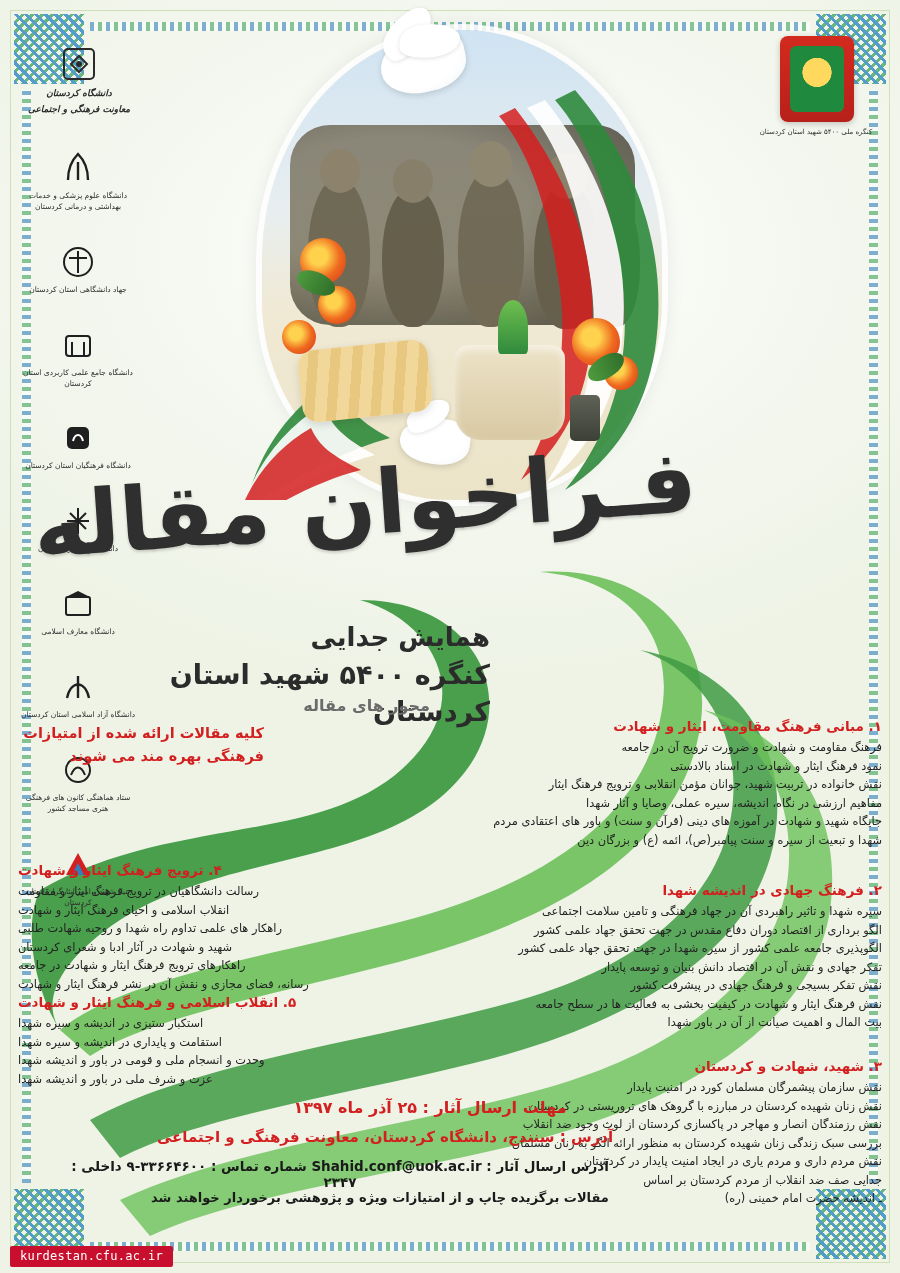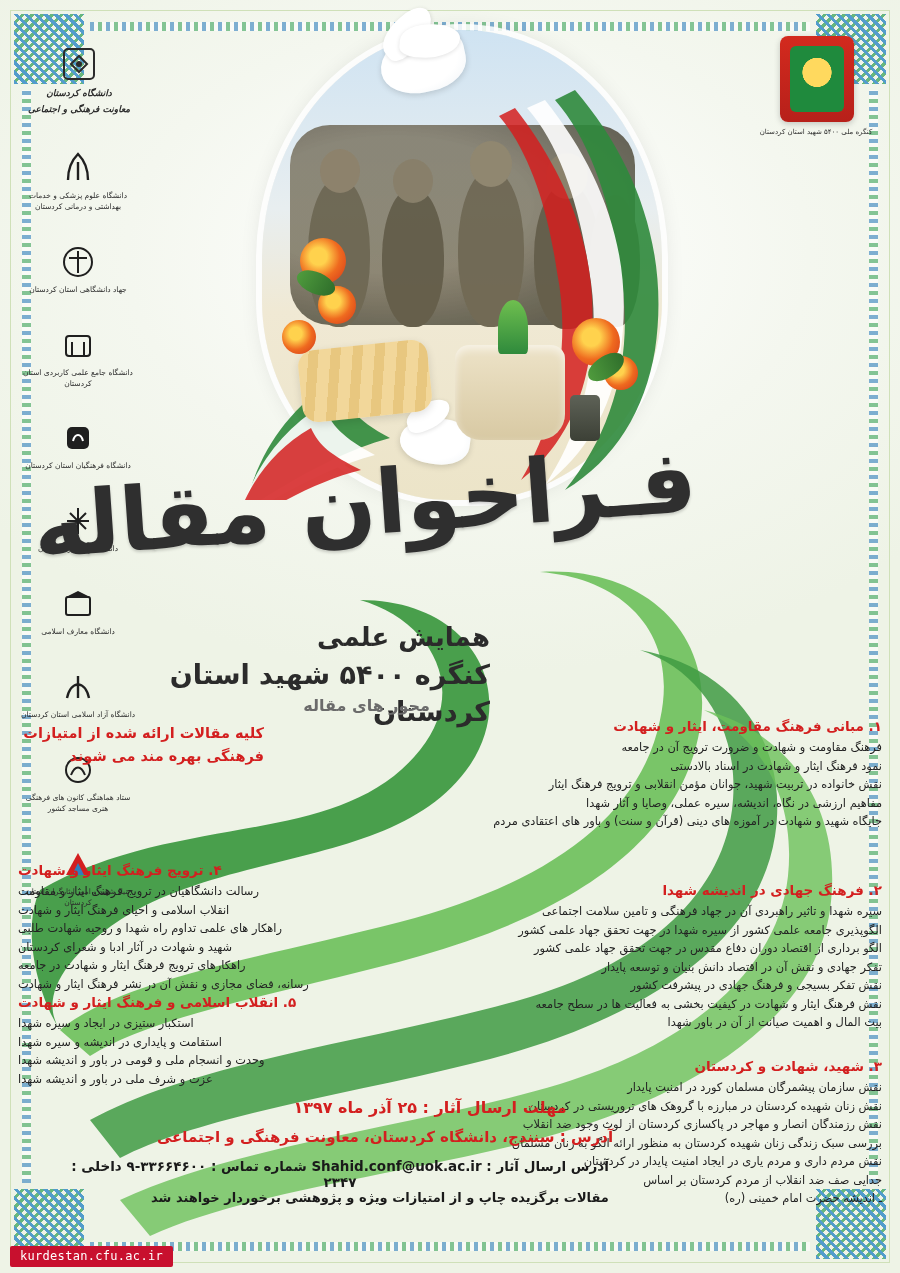--- a/index.html
+++ b/index.html
@@ -395,48 +395,49 @@
   </div>
 
   <div class="emblem">
     <div class="emblem-inner"></div>
   </div>
   <div class="emblem-cap">کنگره ملی ۵۴۰۰ شهید استان کردستان</div>
 
   <div class="big-title">فـراخوان مقاله</div>
 
   <div class="subtitle-wrap">
-    <div class="subtitle-1">همایش علمی</div>
+    <div class="subtitle-1">همایش جدایی</div>
     <div class="subtitle-2">کنگره ۵۴۰۰ شهید استان کردستان</div>
   </div>
 
   <div class="axes-head">محور های مقاله</div>
 
   <div class="note-left">
     <div>کلیه مقالات ارائه شده از امتیازات</div>
     <div>فرهنگی بهره مند می شوند</div>
   </div>
 
   <div class="sec right" id="sec-1">
     <h3>۱. مبانی فرهنگ مقاومت، ایثار و شهادت</h3>
     <ul>
       <li>فرهنگ مقاومت و شهادت و ضرورت ترویج آن در جامعه</li>
       <li>نمود فرهنگ ایثار و شهادت در اسناد بالادستی</li>
       <li>نقش خانواده در تربیت شهید، جوانان مؤمن انقلابی و ترویج فرهنگ ایثار</li>
       <li>مفاهیم ارزشی در نگاه، اندیشه، سیره عملی، وصایا و آثار شهدا</li>
       <li>جایگاه شهید و شهادت در آموزه های دینی (قرآن و سنت) و باور های اعتقادی مردم</li>
+      <li>شهدا و تبعیت از سیره و سنت پیامبر(ص)، ائمه (ع) و بزرگان دین</li>
     </ul>
   </div>
 
   <div class="sec right" id="sec-2">
     <h3>۲. فرهنگ جهادی در اندیشه شهدا</h3>
     <ul>
       <li>سیره شهدا و تاثیر راهبردی آن در جهاد فرهنگی و تامین سلامت اجتماعی</li>
+      <li>الگو برداری از اقتصاد دوران دفاع مقدس در جهت تحقق جهاد علمی کشور</li>
       <li>الگوپذیری جامعه علمی کشور از سیره شهدا در جهت تحقق جهاد علمی کشور</li>
-      <li>الگو برداری از اقتصاد دوران دفاع مقدس در جهت تحقق جهاد علمی کشور</li>
       <li>تفکر جهادی و نقش آن در اقتصاد دانش بنیان و توسعه پایدار</li>
       <li>نقش تفکر بسیجی و فرهنگ جهادی در پیشرفت کشور</li>
       <li>نقش فرهنگ ایثار و شهادت در کیفیت بخشی به فعالیت ها در سطح جامعه</li>
       <li>بیت المال و اهمیت صیانت از آن در باور شهدا</li>
     </ul>
   </div>
 
   <div class="sec right" id="sec-3">
     <h3>۳. شهید، شهادت و کردستان</h3>
     <ul>
@@ -458,21 +459,21 @@
       <li>راهکار های علمی تداوم راه شهدا و روحیه شهادت طلبی</li>
       <li>شهید و شهادت در آثار ادبا و شعرای کردستان</li>
       <li>راهکارهای ترویج فرهنگ ایثار و شهادت در جامعه</li>
       <li>رسانه، فضای مجازی و نقش آن در نشر فرهنگ ایثار و شهادت</li>
     </ul>
   </div>
 
   <div class="sec left" id="sec-5">
     <h3>۵. انقلاب اسلامی و فرهنگ ایثار و شهادت</h3>
     <ul>
-      <li>استکبار ستیزی در ایجاد و سیره شهدا</li>
+      <li>استکبار ستیزی در اندیشه و سیره شهدا</li>
       <li>استقامت و پایداری در اندیشه و سیره شهدا</li>
       <li>وحدت و انسجام ملی و قومی در باور و اندیشه شهدا</li>
       <li>عزت و شرف ملی در باور و اندیشه شهدا</li>
     </ul>
   </div>
 
   <div class="deadline">مهلت ارسال آثار : ۲۵ آذر ماه ۱۳۹۷</div>
   <div class="addr">آدرس : سنندج، دانشگاه کردستان، معاونت فرهنگی و اجتماعی</div>
   <div class="contact">آدرس ارسال آثار : Shahid.conf@uok.ac.ir      شماره تماس : ۳۳۶۶۴۶۰۰-۹  داخلی : ۲۳۴۷</div>
   <div class="footnote">مقالات برگزیده چاپ و از امتیازات ویژه و پژوهشی برخوردار خواهند شد</div>

